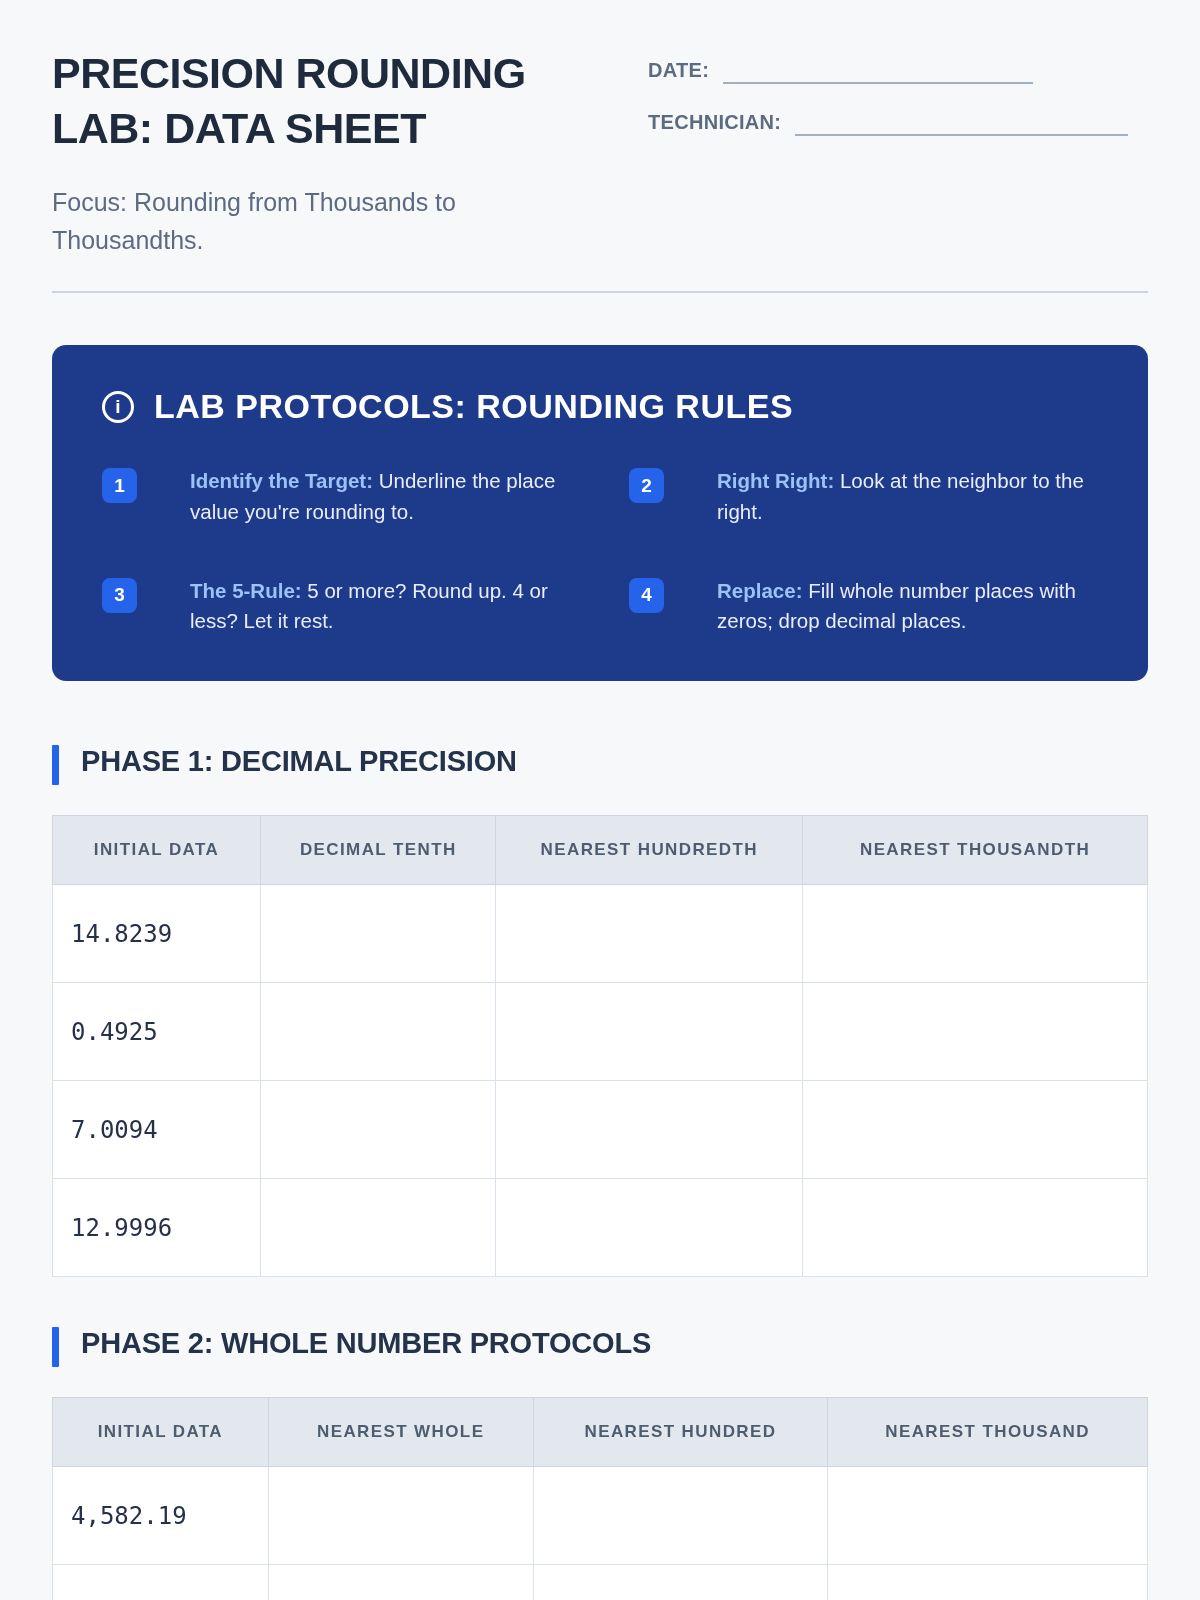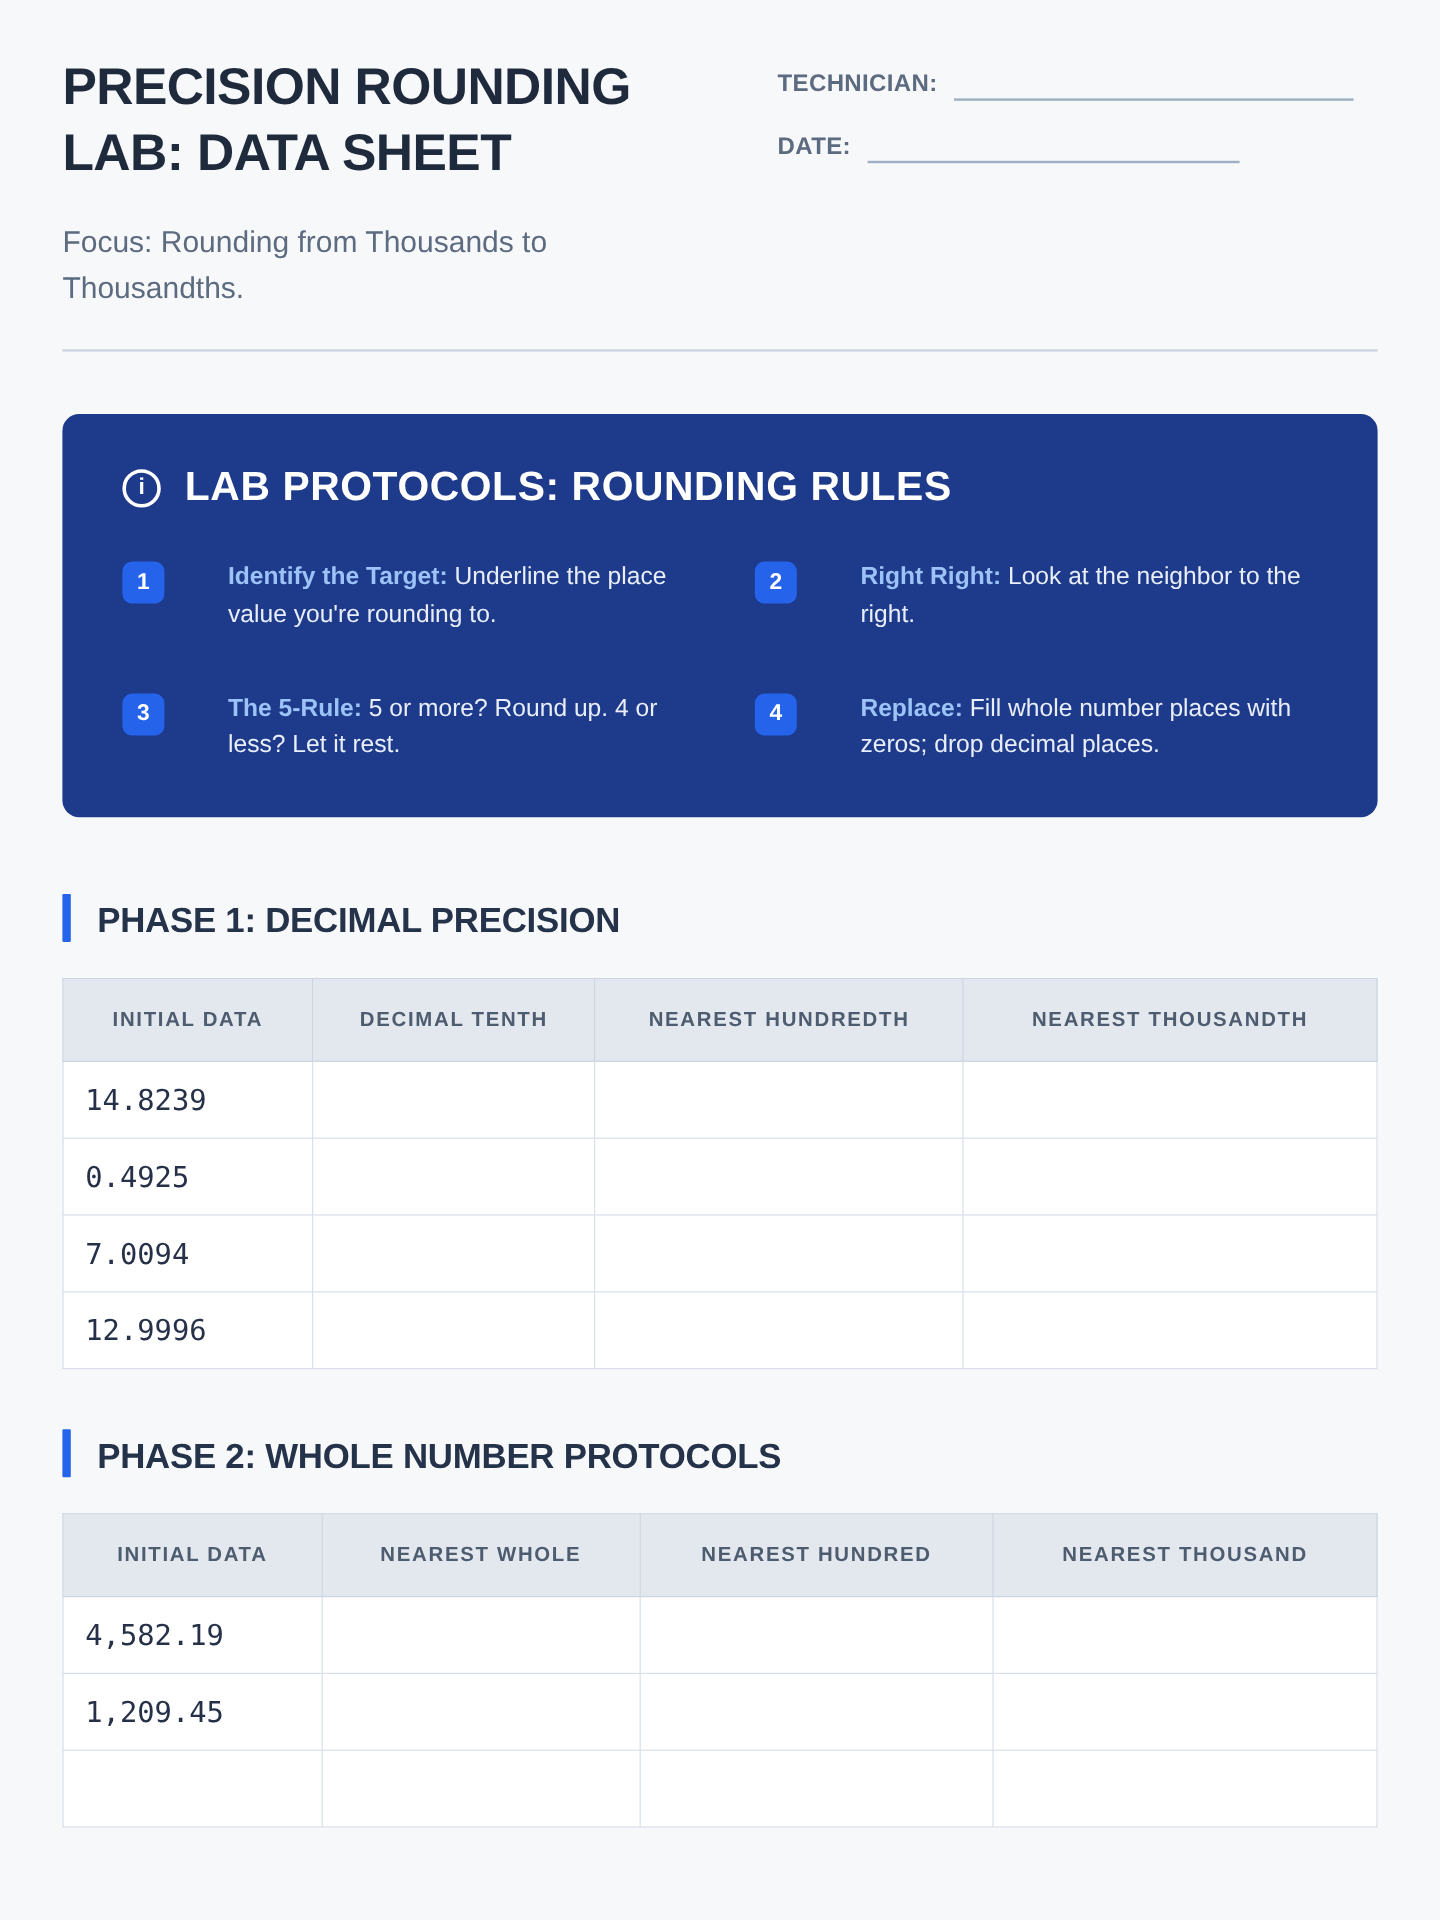--- a/index.html
+++ b/index.html
@@ -53,52 +53,52 @@
     width:35px; height:35px; background:#2563eb; border-radius:8px;
     color:#ffffff; font-size:19px; font-weight:700; flex-shrink:0;
     display:flex; align-items:center; justify-content:center; margin-top:2px;
   }
   .rule-text { font-size:20.5px; line-height:1.5; color:#e8eefb;margin-left:36px; }
   .rule-lead { color:#9cc3f7; font-weight:700; }
 
   
   .section-p1 { margin-top:64px; }
   .section-p2 { margin-top:50px; }
-  .section-head { display:flex; align-items:flex-end; gap:22px; }
+  .section-head { display:flex; align-items:flex-start; gap:22px; }
   .section-bar { width:7px; height:40px; background:#2563eb; border-radius:1px; flex-shrink:0; }
   .section-title { font-size:29px; font-weight:800; color:#24324a; letter-spacing:-0.2px; }
   table { width:100%; border-collapse:collapse; margin-top:30px; }
   th {
     background:#e3e8ef; border:1px solid #ccd5e0;
     padding:24px 18px; text-align:center;
     font-size:17px; font-weight:700; letter-spacing:1.4px; color:#4e5c70;
     white-space:nowrap;
   }
   td {
     background:#ffffff; border:1px solid #d9e0e9;
-    height:64px; padding:0 18px;
+    height:98px; padding:0 18px;
     font-family:"DejaVu Sans Mono", monospace;
     font-size:24px; color:#263149;
   }
   .t1 .c1{width:19%} .t1 .c2{width:21.5%} .t1 .c3{width:28%} .t1 .c4{width:31.5%}
   .t2 .c1{width:19.7%} .t2 .c2{width:24.2%} .t2 .c3{width:26.9%} .t2 .c4{width:29.2%}
 </style>
 </head>
 <body>
 
 <div class="header">
   <h1 class="page-title">PRECISION ROUNDING LAB: DATA SHEET</h1>
   <div class="fields">
     <div class="field-row">
+      <span class="field-label">DATE:</span>
+      <span class="field-line line-date"></span>
+    </div>
+    <div class="field-row">
       <span class="field-label">TECHNICIAN:</span>
       <span class="field-line line-technician"></span>
-    </div>
-    <div class="field-row">
-      <span class="field-label">DATE:</span>
-      <span class="field-line line-date"></span>
     </div>
   </div>
 </div>
 <p class="subtitle">Focus: Rounding from Thousands to Thousandths.</p>
 <hr class="divider">
 
 <div class="panel">
   <div class="panel-head">
     <span class="info-icon">i</span>
     <span class="panel-title">LAB PROTOCOLS: ROUNDING RULES</span>

